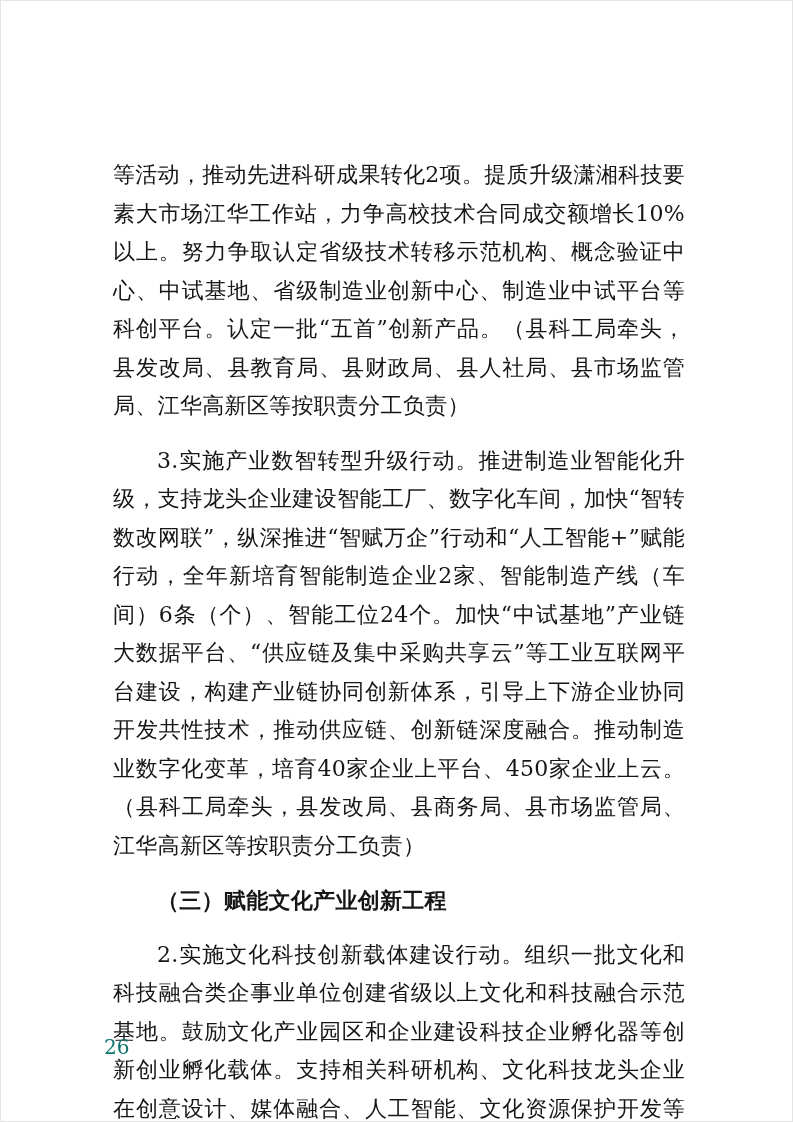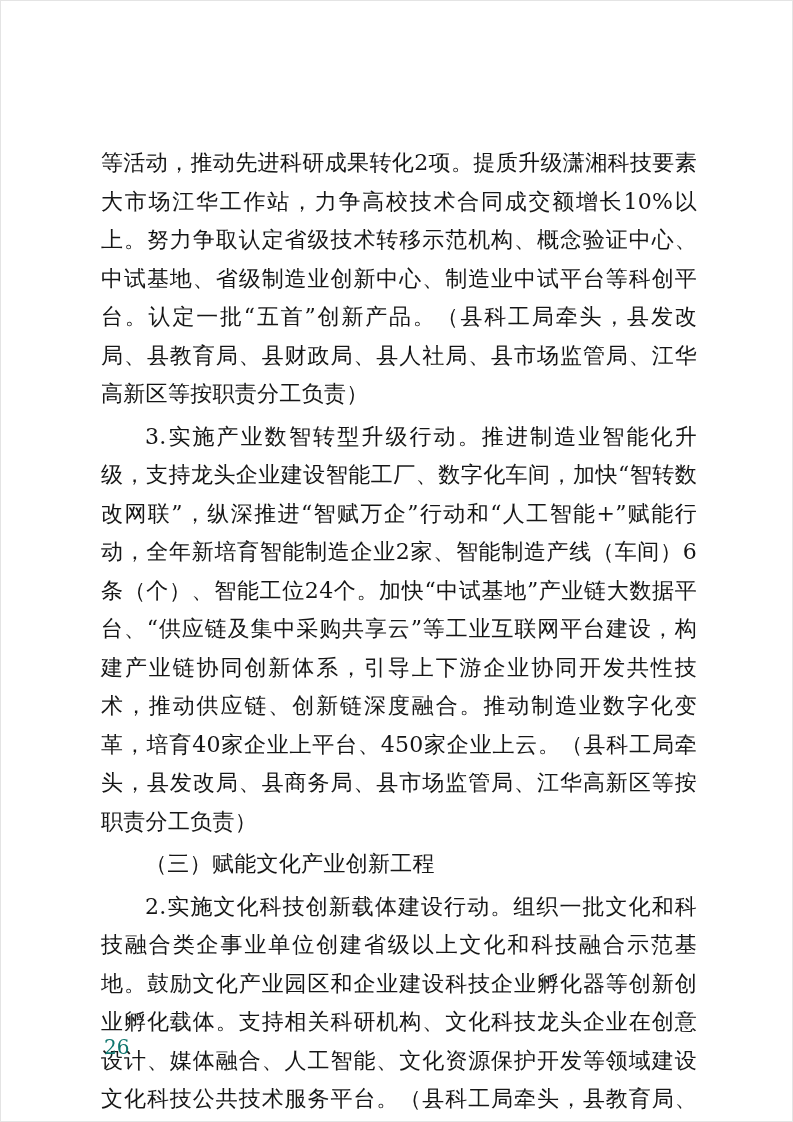--- a/index.html
+++ b/index.html
@@ -23,31 +23,31 @@
     left: 96px;
     top: 139px;
     width: 604px;
     font-size: 22px;
     line-height: 38.5px;
     text-align: justify;
     text-justify: inter-ideograph;
     letter-spacing: 0.3px;
   }
   .para {
-    margin: 4px;
+    margin: 16px;
     padding: 0;
   }
   .para.indent {
     text-indent: 2em;
   }
   .lead {
     font-weight: normal;
   }
   .heading {
-    font-weight: normal;
+    font-weight: bold;
   }
   .page-number {
     position: absolute;
     left: 103px;
     top: 1032px;
     font-size: 20px;
     line-height: 28px;
     color: #0f766e;
     font-family: "DejaVu Serif", "Liberation Serif", serif;
   }

